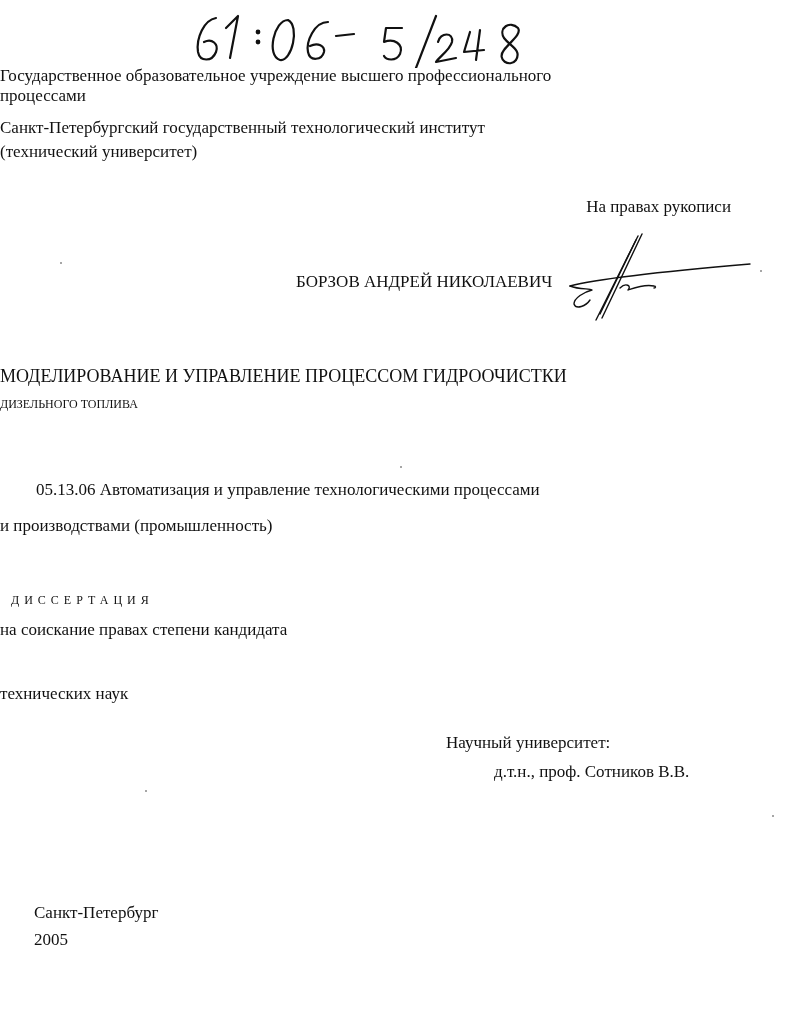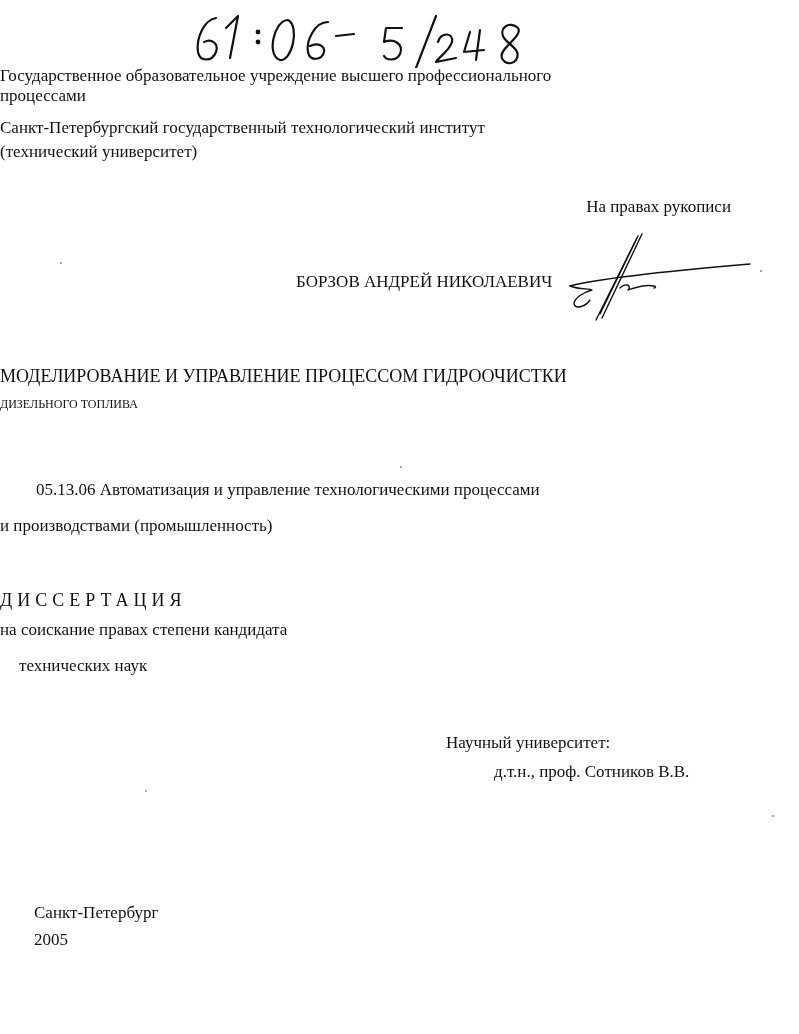--- a/index.html
+++ b/index.html
@@ -32,21 +32,22 @@
       height: 62px;
     }
     .right-line {
       position: absolute;
       font-size: 17px;
       line-height: 20px;
       white-space: nowrap;
     }
     .spaced {
       letter-spacing: 5px;
-      font-size: 18px;
+      font-size: 12px;
+      padding-left: 11px;
     }
     .signature {
       position: absolute;
       left: 560px;
       top: 228px;
       width: 200px;
       height: 96px;
     }
     .speck {
       position: absolute;
@@ -106,21 +107,21 @@
   </svg>
 
   <div class="center-line" style="top:366px; font-size:18px;">МОДЕЛИРОВАНИЕ И УПРАВЛЕНИЕ ПРОЦЕССОМ ГИДРООЧИСТКИ</div>
   <div class="center-line" style="top:394px; font-size:12px;">ДИЗЕЛЬНОГО ТОПЛИВА</div>
 
   <div class="center-line" style="top:480px;margin-left:36px;">05.13.06  Автоматизация и управление технологическими процессами</div>
   <div class="center-line" style="top:480px;margin-top:36px;">и  производствами (промышленность)</div>
 
   <div class="center-line spaced" style="top:590px;">ДИССЕРТАЦИЯ</div>
   <div class="center-line" style="top:620px;">на соискание правах степени кандидата</div>
-  <div class="center-line" style="top:656px;margin-left:19px;">технических наук</div>
+  <div class="center-line" style="top:684px;">технических наук</div>
 
   <div class="right-line" style="top:733px; left:446px;">Научный университет:</div>
   <div class="right-line" style="top:762px; left:446px;margin-left:48px;">д.т.н., проф. Сотников В.В.</div>
 
   <div class="center-line" style="top:903px; left:34px;">Санкт-Петербург</div>
   <div class="center-line" style="top:930px; left:34px;">2005</div>
 
   <div class="speck" style="left:145px; top:790px;"></div>
   <div class="speck" style="left:772px; top:815px;"></div>
   <div class="speck" style="left:60px; top:262px;"></div>

